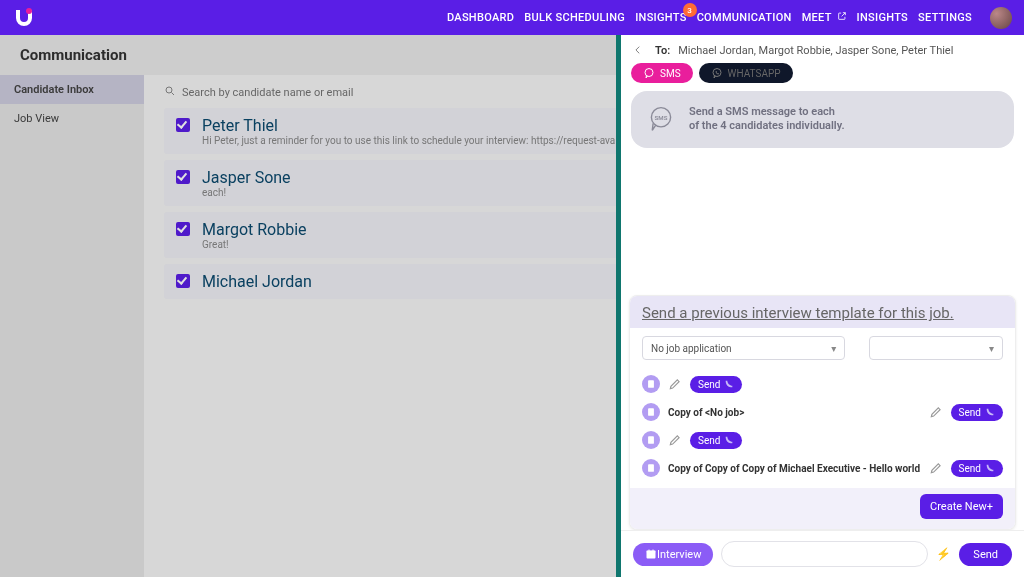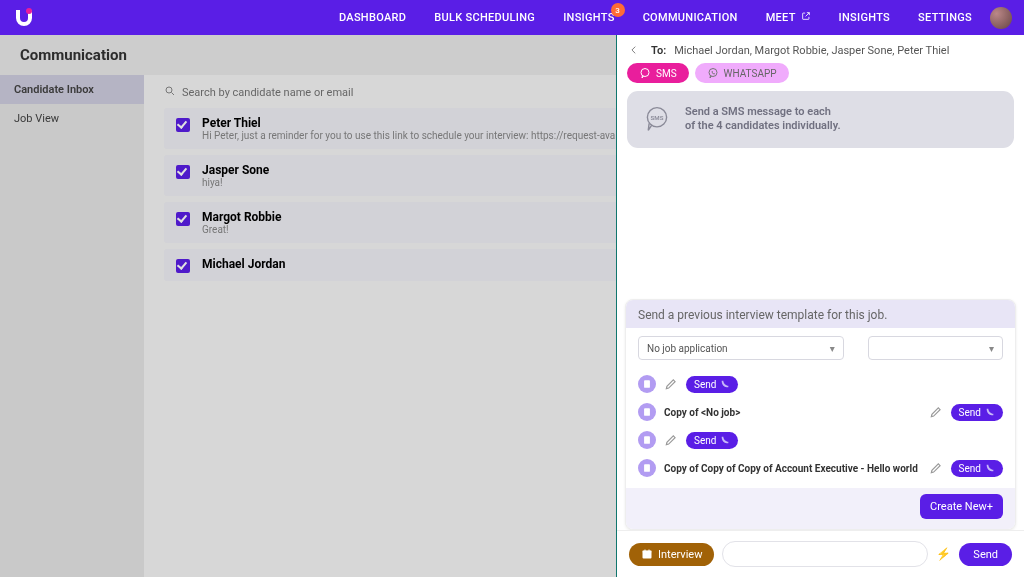--- a/index.html
+++ b/index.html
@@ -3,21 +3,21 @@
 <meta charset="utf-8">
 <style>
   * { box-sizing: border-box; margin: 0; padding: 0; font-family: -apple-system, BlinkMacSystemFont, "Segoe UI", Roboto, Arial, sans-serif; }
   html, body { width: 1024px; height: 577px; overflow: hidden; background: #f0f0f0; }
 
   
   .topnav { position: relative; height: 35px; background: #5a1ee6; display: flex; align-items: center; padding: 0 12px; color: #fff; font-size: 11px; }
   .logo { width: 24px; height: 24px; position: relative; }
   .logo svg { width: 100%; height: 100%; }
   .nav-spacer { flex: 1; }
-  .nav-links { display: flex; gap: 28px; align-items: center; justify-content: center; }
+  .nav-links { display: flex; gap: 10px; align-items: center; justify-content: center; }
   .nav-item { cursor: pointer; letter-spacing: .3px; font-weight: 500; position: relative; }
   .nav-item .badge { position: absolute; top: -8px; right: -10px; background: #ff6b35; color: #fff; width: 14px; height: 14px; border-radius: 50%; font-size: 8px; display: flex; align-items: center; justify-content: center; }
   .meet-ext { margin-left: 2px; }
   .avatar { width: 22px; height: 22px; border-radius: 50%; background: radial-gradient(circle at 30% 30%, #b88, #644); margin-left: 18px; }
 
   
   .titlebar { height: 40px; background: #eaeaea; display: flex; align-items: center; padding: 0 20px; color: #333; font-size: 15px; font-weight: 700; }
 
   
   .body { display: flex; height: calc(577px - 75px); }
@@ -28,67 +28,67 @@
   
   .main { flex: 1; background: #f5f5f5; position: relative; }
   .searchbar { margin: 10px 20px 8px; display: flex; align-items: center; color: #888; font-size: 11px; gap: 6px; }
   .searchbar input { border: none; background: transparent; outline: none; width: 100%; font-size: 11px; color: #444; }
 
   .cand-list { padding: 0 20px; }
   .cand-row { background: #efeff5; border-radius: 3px; margin-bottom: 6px; padding: 8px 12px; display: flex; gap: 12px; align-items: flex-start; }
   .cand-check { width: 14px; height: 14px; border-radius: 2px; background: #5a1ee6; flex: 0 0 14px; margin-top: 2px; position: relative; }
   .cand-check::after { content: ""; position: absolute; left: 3px; top: 1px; width: 4px; height: 7px; border: 2px solid #fff; border-top: none; border-left: none; transform: rotate(40deg); }
   .cand-text { overflow: hidden; }
-  .cand-name { font-size: 12px; font-weight: 700; color: #000000; }
+  .cand-name { font-size: 16px; font-weight: 400; color: #0c4a6e; }
   .cand-sub { font-size: 10px; color: #888; white-space: nowrap; overflow: hidden; text-overflow: ellipsis; }
 
   
-  .panel { position: absolute; right: 0; top: 35px; bottom: 0; width: 408px; background: #fff; border-left: 1px solid #0f766e; display: flex; flex-direction: column; }
+  .panel { position: absolute; right: 0; top: 35px; bottom: 0; width: 408px; background: #fff; border-left: 5px solid #0f766e; display: flex; flex-direction: column; }
 
   
   .scrim { position: absolute; left: 0; right: 408px; top: 35px; bottom: 0; background: rgba(0,0,0,.12); pointer-events: none; }
 
   .panel-head { display: flex; align-items: center; padding: 8px 10px 6px; font-size: 11px; color: #555; gap: 4px; }
   .back-chevron { width: 14px; height: 14px; display:inline-flex; align-items:center; justify-content:center; cursor:pointer; margin-right:6px; }
   .back-chevron svg { width:10px; height:10px; stroke:#666; }
   .to-label { font-weight: 600; color: #333; margin-right: 4px; }
 
   .tabs { display: flex; gap: 6px; padding: 0 10px 8px; }
   .tab-pill { display: inline-flex; align-items: center; gap: 5px; font-size: 10px; padding: 4px 12px; border-radius: 12px; cursor: pointer; }
   .tab-sms { background: #e91e9c; color: #fff; }
-  .tab-wa { background: #f0abfc; color: #666; align-items: center; }
+  .tab-wa { background: #0f172a; color: #666; align-items: center; }
   .tab-icon { width: 12px; height: 12px; }
 
-  .info-card { margin: 0 10px 8px; background: #dedee6; border-radius: 11px; padding: 14px 16px; display: flex; gap: 14px; align-items: center; color: #707080; font-size: 11px; line-height: 1.3; font-weight:600;}
+  .info-card { margin: 0 10px 8px; background: #dedee6; border-radius: 16px; padding: 14px 16px; display: flex; gap: 14px; align-items: center; color: #707080; font-size: 11px; line-height: 1.3; font-weight:600;}
   .info-icon { width: 28px; height: 28px; flex: 0 0 28px; }
 
   .panel-flex { flex: 1; }
 
   .quick { margin: 8px 8px 0; background: #fff; border: 1px solid #eee; border-radius: 8px; overflow: hidden; box-shadow: 0 1px 3px rgba(0,0,0,.08); }
   .quick-head { background: #e8e5f6; padding: 8px 12px 6px; }
   .quick-title { font-size: 12px; font-weight: 700; color: #333; }
-  .quick-sub { font-size: 12px; color: #666; }
+  .quick-sub { font-size: 15px; color: #666; text-decoration: underline; }
   .quick-selects { display: flex; gap: 24px; padding: 8px 12px; }
   .sel { flex: 1; border: 1px solid #d8d8e0; border-radius: 4px; height: 24px; display: flex; align-items: center; justify-content: space-between; padding: 0 8px; font-size: 10px; color: #555; background: #fff; cursor: pointer; position: relative; }
   .sel .caret { font-size: 10px; color: #888; }
 
   .tmpl-list { padding: 2px 0 6px; }
   .tmpl-row { display: flex; align-items: center; padding: 5px 12px; gap: 8px; font-size: 10px; }
   .tmpl-icon { width: 18px; height: 18px; border-radius: 50%; background: #b29cf2; flex: 0 0 18px; display:flex; align-items:center; justify-content:center;}
   .tmpl-icon svg{width:10px;height:10px;fill:#fff;}
   .tmpl-label { flex: 1; font-weight: 700; color: #333; }
   .edit-icon { width: 14px; height: 14px; color: #999; cursor: pointer; }
   .send-chip { background: #5a1ee6; color: #fff; font-size: 10px; border-radius: 10px; padding: 3px 8px; display: inline-flex; align-items: center; gap: 4px; cursor: pointer; }
   .send-chip svg{width:10px;height:10px;fill:#c7b7f8;}
 
   .create-row { display: flex; justify-content: flex-end; padding: 6px 12px 10px; background:#f2f0fa;}
   .create-btn { background: #5a1ee6; color: #fff; font-size: 11px; border-radius: 6px; padding: 6px 10px; display: inline-flex; align-items: center; cursor: pointer; }
 
   .compose { display: flex; align-items: center; gap: 8px; padding: 10px 12px; border-top: 1px solid #eee; background: #fff; }
-  .interview-chip { background: #a16207; color: #fff; border-radius: 12px; padding: 5px 12px; font-size: 11px; display: inline-flex; align-items: center; gap: 5px; cursor: pointer; }
+  .interview-chip { background: #8b5cf6; color: #fff; border-radius: 12px; padding: 5px 12px; font-size: 11px; display: inline-flex; align-items: center; cursor: pointer; }
   .interview-chip svg{width:12px;height:12px;fill:#fff;}
   .compose-input { flex: 1; border: 1px solid #e2e2e8; border-radius: 14px; height: 26px; padding: 0 10px; font-size: 11px; outline: none; }
   .bolt { color: #f5b301; font-size: 12px; cursor: pointer; }
   .send-btn { background: #5a1ee6; color: #fff; font-size: 11px; border-radius: 12px; padding: 5px 14px; cursor: pointer; }
 
 </style>
 </head>
 <body>
 
 <div class="topnav">
@@ -147,21 +147,21 @@
         <span class="cand-check"></span>
         <div class="cand-text">
           <div class="cand-name">Peter Thiel</div>
           <div class="cand-sub">Hi Peter, just a reminder for you to use this link to schedule your interview: https://request-availability.goodtime.io/intro/HmfgpE</div>
         </div>
       </div>
       <div class="cand-row">
         <span class="cand-check"></span>
         <div class="cand-text">
           <div class="cand-name">Jasper Sone</div>
-          <div class="cand-sub">hiya!</div>
+          <div class="cand-sub">each!</div>
         </div>
       </div>
       <div class="cand-row">
         <span class="cand-check"></span>
         <div class="cand-text">
           <div class="cand-name">Margot Robbie</div>
           <div class="cand-sub">Great!</div>
         </div>
       </div>
       <div class="cand-row">
@@ -293,21 +293,21 @@
             </svg>
           </span>
       </div>
 
       <div class="tmpl-row">
         <span class="tmpl-icon">
             <svg viewBox="0 0 24 24">
               <rect x="5" y="3" width="14" height="18" rx="2"></rect>
             </svg>
           </span>
-        <span class="tmpl-label">Copy of Copy of Copy of Account Executive - Hello world</span>
+        <span class="tmpl-label">Copy of Copy of Copy of Michael Executive - Hello world</span>
         <span class="edit-icon"><svg viewBox="0 0 24 24" fill="none" stroke="#999" stroke-width="2">
               <path d="M4 20l4-1 11-11-3-3L5 16z"></path>
             </svg></span>
         <span class="send-chip">
             <span>Send</span>
             <svg viewBox="0 0 24 24">
               <path d="M4 4c0 10 6 16 16 16v-4c-6 0-12-6-12-12z"></path>
             </svg>
           </span>
       </div>

